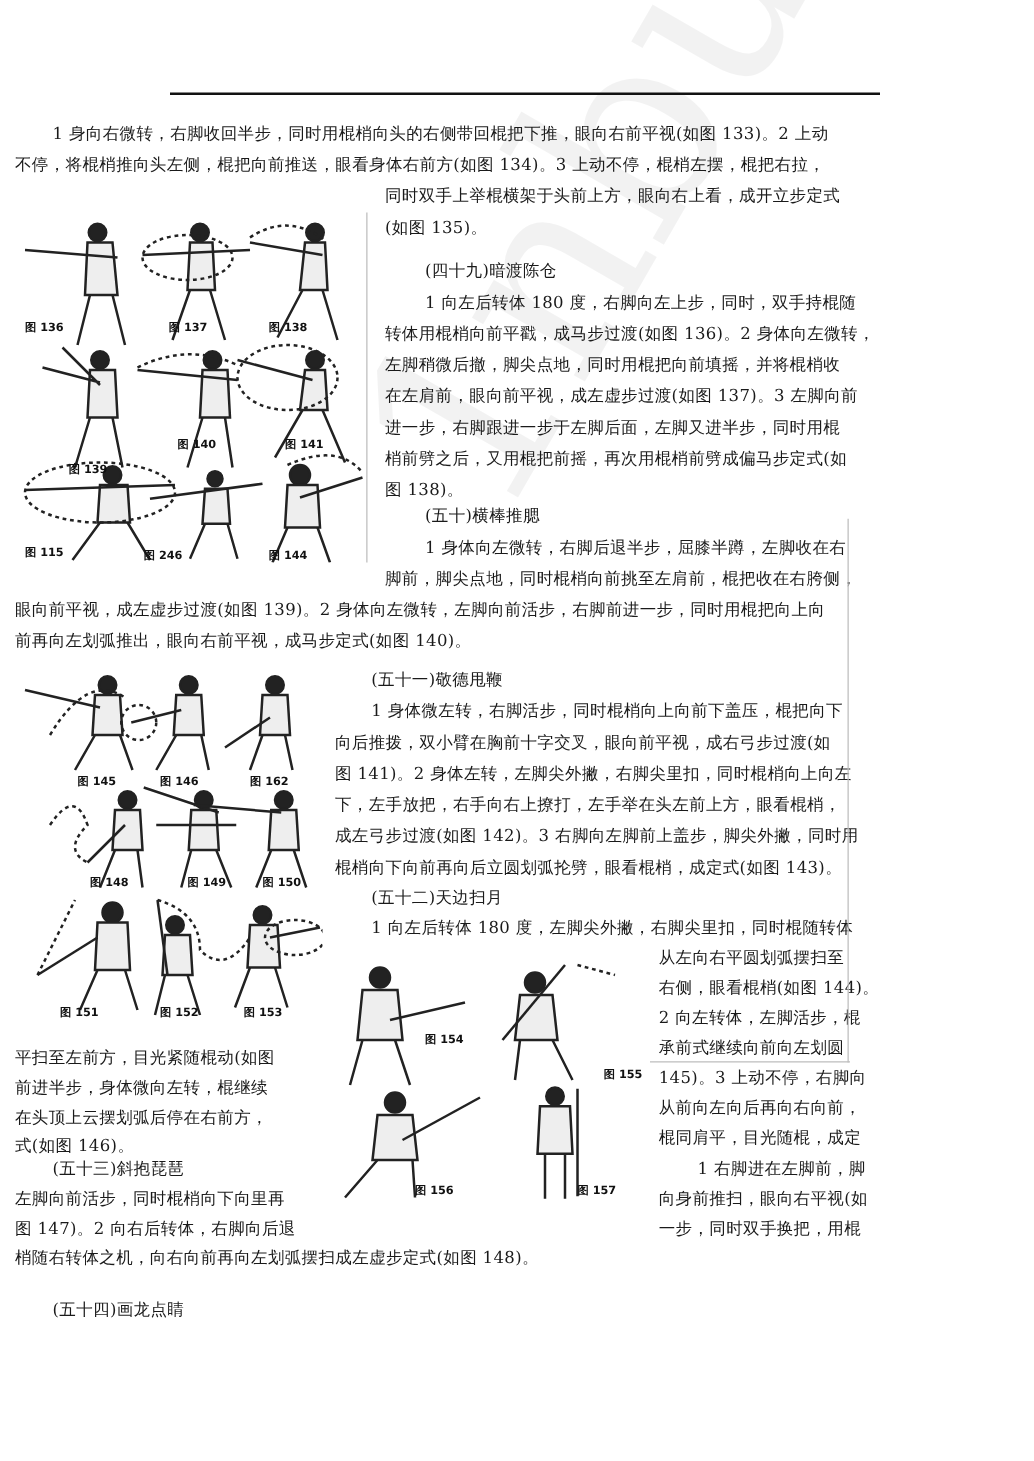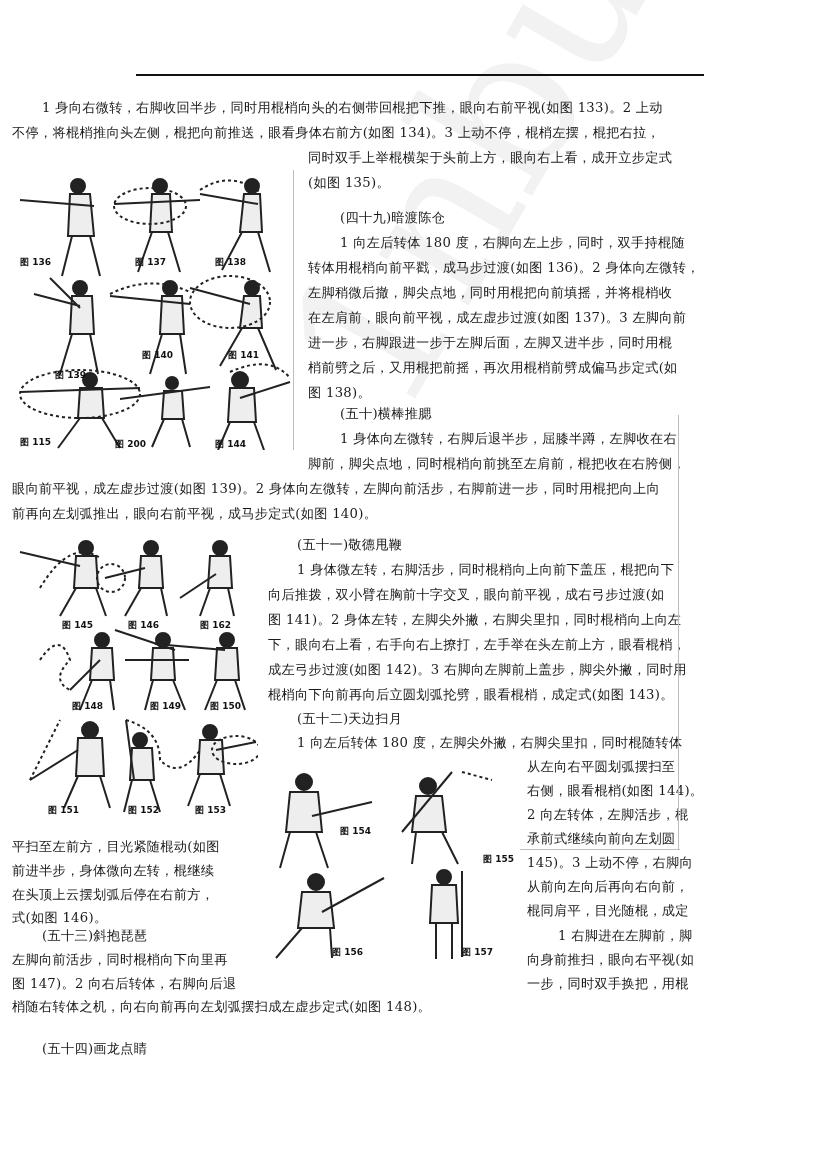--- a/index.html
+++ b/index.html
@@ -92,21 +92,21 @@
     </g>
   </svg>
 </div>
 <div class="cap" style="left:20px;top:256px;">图 136</div>
 <div class="cap" style="left:135px;top:256px;">图 137</div>
 <div class="cap" style="left:215px;top:256px;">图 138</div>
 <div class="cap" style="left:55px;top:349px;margin-top:20px;">图 139</div>
 <div class="cap" style="left:142px;top:349px;">图 140</div>
 <div class="cap" style="left:228px;top:349px;">图 141</div>
 <div class="cap" style="left:20px;top:436px;">图 115</div>
-<div class="cap" style="left:115px;top:438px;">图 200</div>
+<div class="cap" style="left:115px;top:438px;">图 246</div>
 <div class="cap" style="left:215px;top:438px;">图 144</div>
 <div class="vline" style="left:293px;top:170px;width:1px;height:280px;"></div>
 
 <div class="txt" style="left:340px;top:206px;">(四十九)暗渡陈仓</div>
 <div class="txt" style="left:340px;top:231px;">1 向左后转体 180 度，右脚向左上步，同时，双手持棍随</div>
 <div class="txt" style="left:308px;top:256px;">转体用棍梢向前平戳，成马步过渡(如图 136)。2 身体向左微转，</div>
 <div class="txt" style="left:308px;top:281px;">左脚稍微后撤，脚尖点地，同时用棍把向前填摇，并将棍梢收</div>
 <div class="txt" style="left:308px;top:306px;">在左肩前，眼向前平视，成左虚步过渡(如图 137)。3 左脚向前</div>
 <div class="txt" style="left:308px;top:331px;">进一步，右脚跟进一步于左脚后面，左脚又进半步，同时用棍</div>
 <div class="txt" style="left:308px;top:356px;">梢前劈之后，又用棍把前摇，再次用棍梢前劈成偏马步定式(如</div>
@@ -191,21 +191,21 @@
 <div class="cap" style="left:150px;top:700px;">图 149</div>
 <div class="cap" style="left:210px;top:700px;">图 150</div>
 <div class="cap" style="left:48px;top:804px;">图 151</div>
 <div class="cap" style="left:128px;top:804px;">图 152</div>
 <div class="cap" style="left:195px;top:804px;">图 153</div>
 
 <div class="txt" style="left:297px;top:533px;">(五十一)敬德甩鞭</div>
 <div class="txt" style="left:297px;top:558px;">1 身体微左转，右脚活步，同时棍梢向上向前下盖压，棍把向下</div>
 <div class="txt" style="left:268px;top:583px;">向后推拨，双小臂在胸前十字交叉，眼向前平视，成右弓步过渡(如</div>
 <div class="txt" style="left:268px;top:608px;">图 141)。2 身体左转，左脚尖外撇，右脚尖里扣，同时棍梢向上向左</div>
-<div class="txt" style="left:268px;top:633px;">下，眼向右上看，右手向右上撩打，左手举在头左前上方，眼看棍梢，</div>
+<div class="txt" style="left:268px;top:633px;">下，左手放把，右手向右上撩打，左手举在头左前上方，眼看棍梢，</div>
 <div class="txt" style="left:268px;top:658px;">成左弓步过渡(如图 142)。3 右脚向左脚前上盖步，脚尖外撇，同时用</div>
 <div class="txt" style="left:268px;top:683px;">棍梢向下向前再向后立圆划弧抡劈，眼看棍梢，成定式(如图 143)。</div>
 
 <div class="txt" style="left:297px;top:707px;">(五十二)天边扫月</div>
 <div class="txt" style="left:297px;top:731px;">1 向左后转体 180 度，左脚尖外撇，右脚尖里扣，同时棍随转体</div>
 <div class="txt" style="left:527px;top:755px;">从左向右平圆划弧摆扫至</div>
 <div class="txt" style="left:527px;top:779px;">右侧，眼看棍梢(如图 144)。</div>
 <div class="txt" style="left:527px;top:803px;">2 向左转体，左脚活步，棍</div>
 <div class="txt" style="left:527px;top:827px;">承前式继续向前向左划圆</div>
 <div class="txt" style="left:527px;top:851px;">145)。3 上动不停，右脚向</div>

